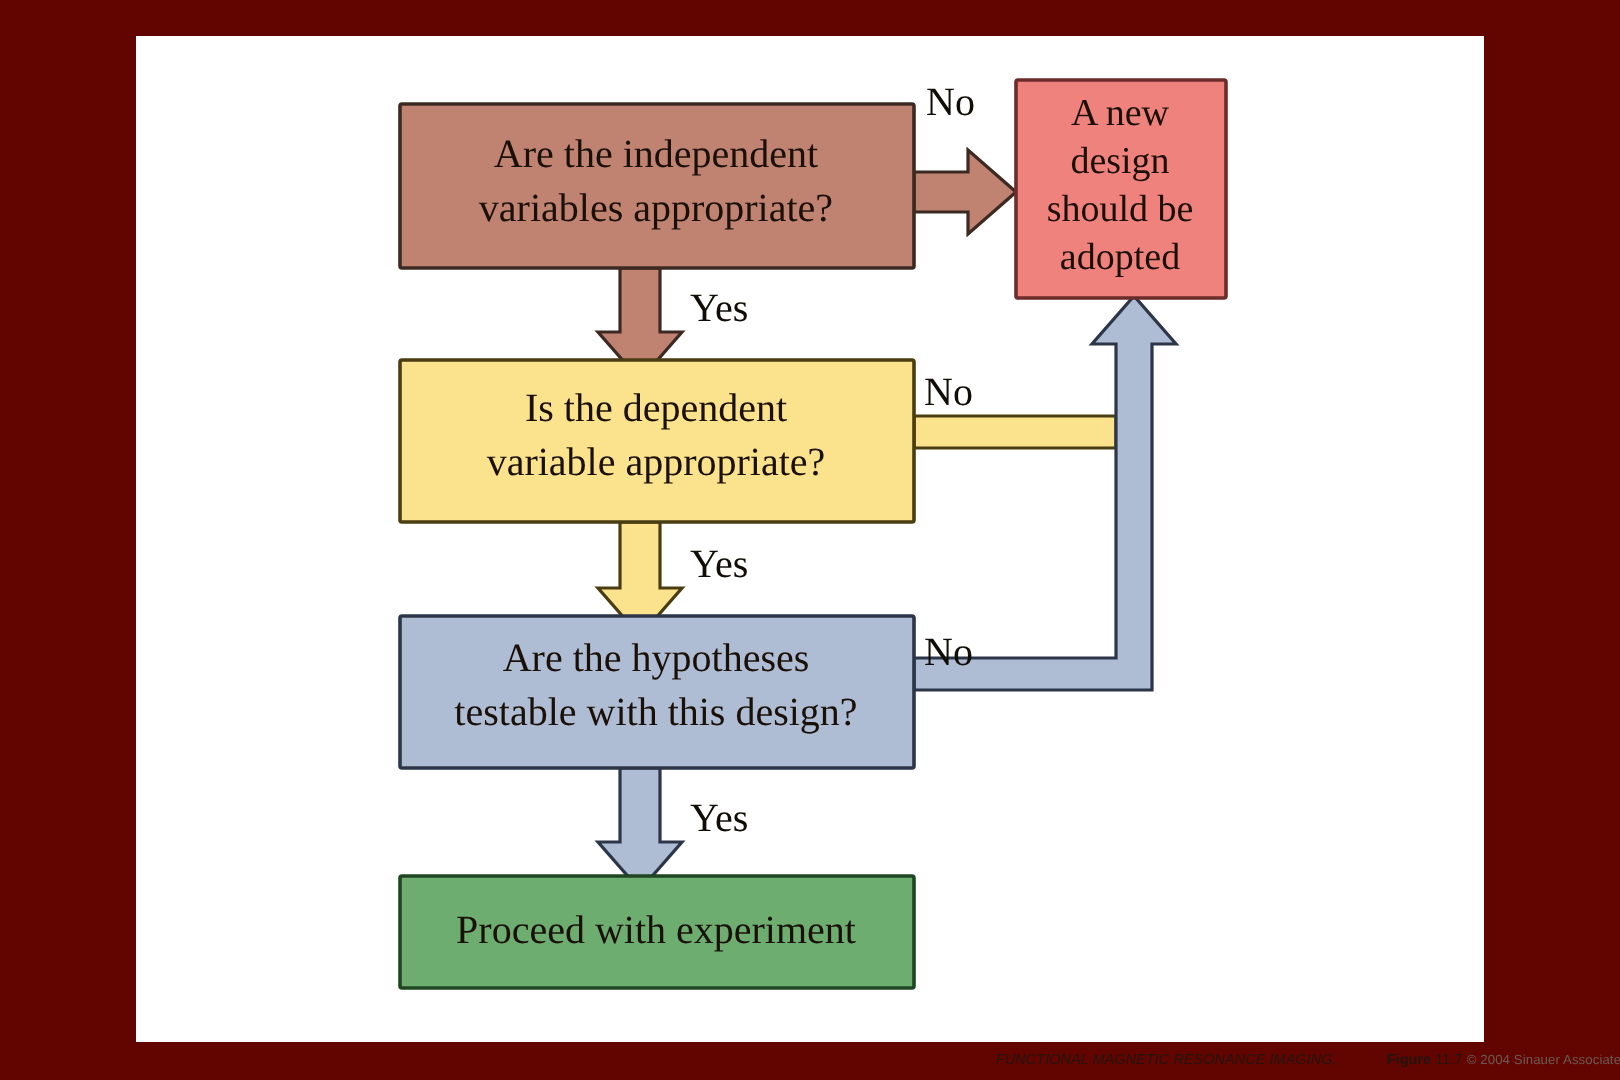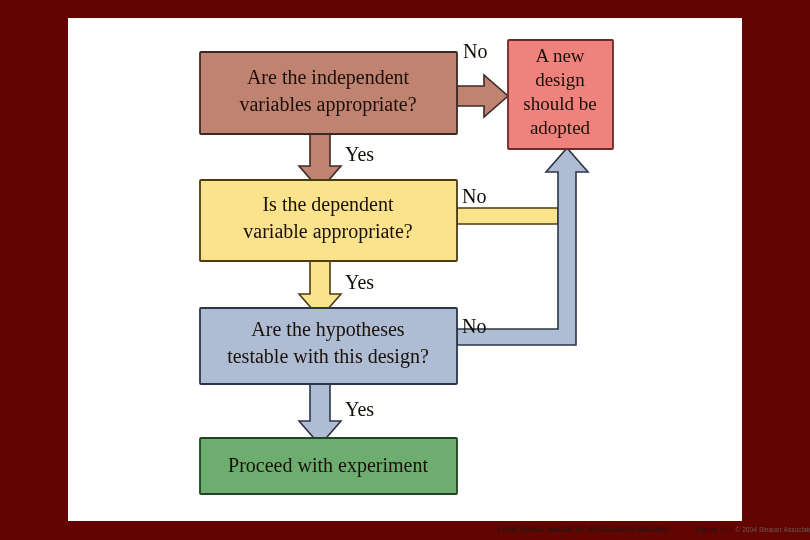--- a/index.html
+++ b/index.html
@@ -52,21 +52,21 @@
     width: 310px;
     height: 14px;
     white-space: nowrap;
     font-family: "Liberation Sans", "DejaVu Sans", sans-serif;
     font-size: 7.2px;
     line-height: 14px;
     color: #221510;
     letter-spacing: 0.05px;
   }
   #footer .cap {
-    font-weight: bold;
+    font-weight: normal;
     font-style: italic;
     margin-top: 28px;
   }
   #footer .fig {
     font-weight: bold;
     margin-left: 23px;
   }
   #footer .num {
     font-weight: normal;
   }

